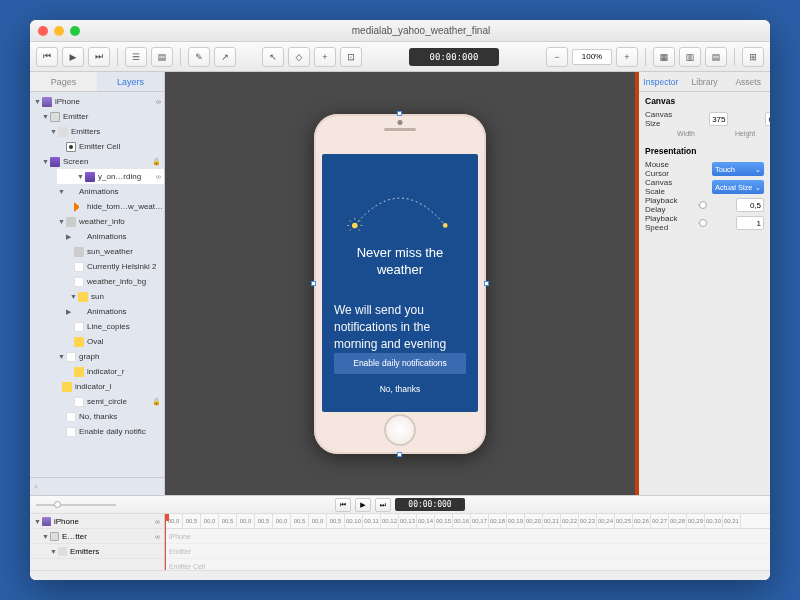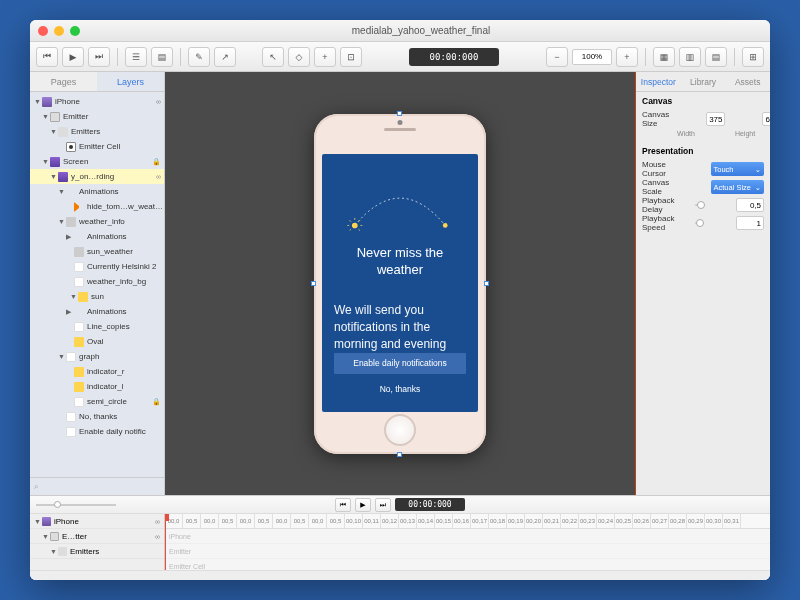--- a/index.html
+++ b/index.html
@@ -15,41 +15,41 @@
 .tsep { width:1px; height:18px; background:#ccc; margin:0 3px; }
 .time-disp { width:90px; height:18px; background:#333; color:#fff; font-size:9px; border-radius:3px; display:flex; align-items:center; justify-content:center; font-family:monospace; }
 .zoom-disp { width:40px; height:16px; background:#fff; border:1px solid #ccc; border-radius:2px; font-size:8px; display:flex; align-items:center; justify-content:center; }
 .main-area { flex:1; display:flex; overflow:hidden; }
 .sidebar { width:135px; background:#e2e6ee; border-right:1px solid #ccc; display:flex; flex-direction:column; font-size:9px; overflow:hidden; }
 .side-tabs { display:flex; height:20px; border-bottom:1px solid #ccc; }
 .side-tab { flex:1; display:flex; align-items:center; justify-content:center; font-size:9px; color:#888; background:#eee; }
 .side-tab.active { color:#3a7be0; background:#e2e6ee; font-weight:500; }
 .layer-tree { flex:1; overflow-y:auto; padding:2px 0; }
 .layer-row { display:flex; align-items:center; height:15px; padding-left:4px; font-size:8px; color:#333; white-space:nowrap; overflow:hidden; }
-.layer-row.sel { background:#fef9c3; }
+.layer-row.sel { background:#ffffff;margin-left:27px; }
 .layer-row .disc { width:8px; font-size:7px; color:#666; flex-shrink:0; }
 .layer-row .icon { width:10px; height:10px; margin-right:3px; flex-shrink:0; border-radius:1px; }
 .layer-row .lbl { flex:1; overflow:hidden; text-overflow:ellipsis; }
 .i-phone{background:linear-gradient(#9b7fd6,#6b4fa0);} .i-rect{background:#ddd;border:1px solid #aaa;} .i-folder{background:#ddd;} .i-cell{background:#fff;border:1px solid #888;position:relative;} .i-cell::after{content:"";position:absolute;inset:2px;background:#333;border-radius:50%;} .i-screen{background:linear-gradient(#8b5fd0,#5b3fa0);} .i-anim{width:0;height:0;border-left:5px solid #f57c00;border-top:4px solid transparent;border-bottom:4px solid transparent;background:none;} .i-gray{background:#ccc;} .i-sun{background:#ffd54f;border-radius:50%;} .i-dot{background:#ffd54f;border-radius:50%;} .i-white{background:#fff;border:1px solid #ddd;}
 .side-search { height:18px; border-top:1px solid #ccc; display:flex; align-items:center; padding:0 4px; }
 .side-search input { width:100%; font-size:8px; border:none; background:transparent; outline:none; }
 .canvas { flex:1; background:#4a4a4a; position:relative; display:flex; align-items:center; justify-content:center; overflow:hidden; }
 .phone { width:172px; height:340px; background:#f5e6e0; border-radius:24px; padding:40px 8px 42px 8px; box-shadow:0 4px 20px rgba(0,0,0,0.5), inset 0 0 0 2px #e8d5cc; position:relative; }
 .phone::before { content:""; position:absolute; top:14px; left:50%; transform:translateX(-50%); width:32px; height:3px; background:#c0b0a8; border-radius:2px; }
 .phone::after { content:""; position:absolute; bottom:8px; left:50%; transform:translateX(-50%); width:28px; height:28px; border:2px solid #d8c8c0; border-radius:50%; background:radial-gradient(#fff,#f0e8e4); }
 .phone .cam { position:absolute; top:6px; left:50%; transform:translateX(-50%); width:5px; height:5px; background:#888; border-radius:50%; }
 .screen { width:100%; height:100%; background:#1a4d8f; border-radius:2px; padding:30px 12px 14px 12px; color:#fff; display:flex; flex-direction:column; align-items:center; position:relative; overflow:hidden; }
 .arc-svg { width:120px; height:50px; }
 .screen h2 { font-size:13px; font-weight:400; text-align:center; margin-top:14px; line-height:1.3; }
 .screen p { font-size:12px; text-align:left; margin-top:24px; line-height:1.4; opacity:0.95; }
 .screen .spacer { flex:1; }
 .enable-btn { width:100%; height:22px; background:#3a6bb0; display:flex; align-items:center; justify-content:center; font-size:8.5px; border-radius:1px; }
 .no-thanks { font-size:8.5px; margin-top:10px; margin-bottom:4px; }
 .resize-handle { position:absolute; width:5px; height:5px; background:#fff; border:1px solid #4a90e2; }
-.inspector { width:135px; background:#ececec; border-left:1px solid #c2410c; font-size:9px; }
+.inspector { width:135px; background:#ececec; border-left:4px solid #c2410c; font-size:9px; }
 .insp-tabs { display:flex; height:20px; border-bottom:1px solid #ccc; }
 .insp-tab { flex:1; display:flex; align-items:center; justify-content:center; font-size:8.5px; color:#888; }
 .insp-tab.active { color:#3a7be0; font-weight:500; }
 .insp-section { padding:4px 6px; }
 .insp-section h3 { font-size:8.5px; font-weight:600; margin-bottom:4px; }
 .insp-row { display:flex; align-items:center; height:18px; gap:21px; }
 .insp-row label { font-size:8px; color:#333; flex:1; }
 .insp-field { width:38px; height:14px; background:#fff; border:1px solid #ccc; border-radius:2px; font-size:8px; padding:0 2px; display:flex; align-items:center; justify-content:flex-end;margin-left:16px; }
 .insp-sublabel { font-size:7px; color:#888; text-align:center; }
 .insp-select { flex:1; max-width:60px; height:14px; background:linear-gradient(#5b9ff5,#3a7be0); color:#fff; border-radius:2px; font-size:7.5px; display:flex; align-items:center; padding:0 3px; justify-content:space-between; }
@@ -214,21 +214,21 @@
           <div class="layer-row" style="padding-left: 28px;">
             <span class="disc">▼</span>
             <span class="icon i-white"></span>
             <span class="lbl">graph</span>
           </div>
           <div class="layer-row" style="padding-left: 36px;">
             <span class="disc"></span>
             <span class="icon i-dot"></span>
             <span class="lbl">indicator_r</span>
           </div>
-          <div class="layer-row" style="padding-left: 36px;">
+          <div class="layer-row" style="padding-left: 24px;">
             <span class="disc"></span>
             <span class="icon i-dot"></span>
             <span class="lbl">indicator_l</span>
           </div>
           <div class="layer-row" style="padding-left: 36px;">
             <span class="disc"></span>
             <span class="icon i-white"></span>
             <span class="lbl">semi_circle</span>
             <span style="font-size:7px;color:#888;margin-right:3px">🔒</span>
           </div>

